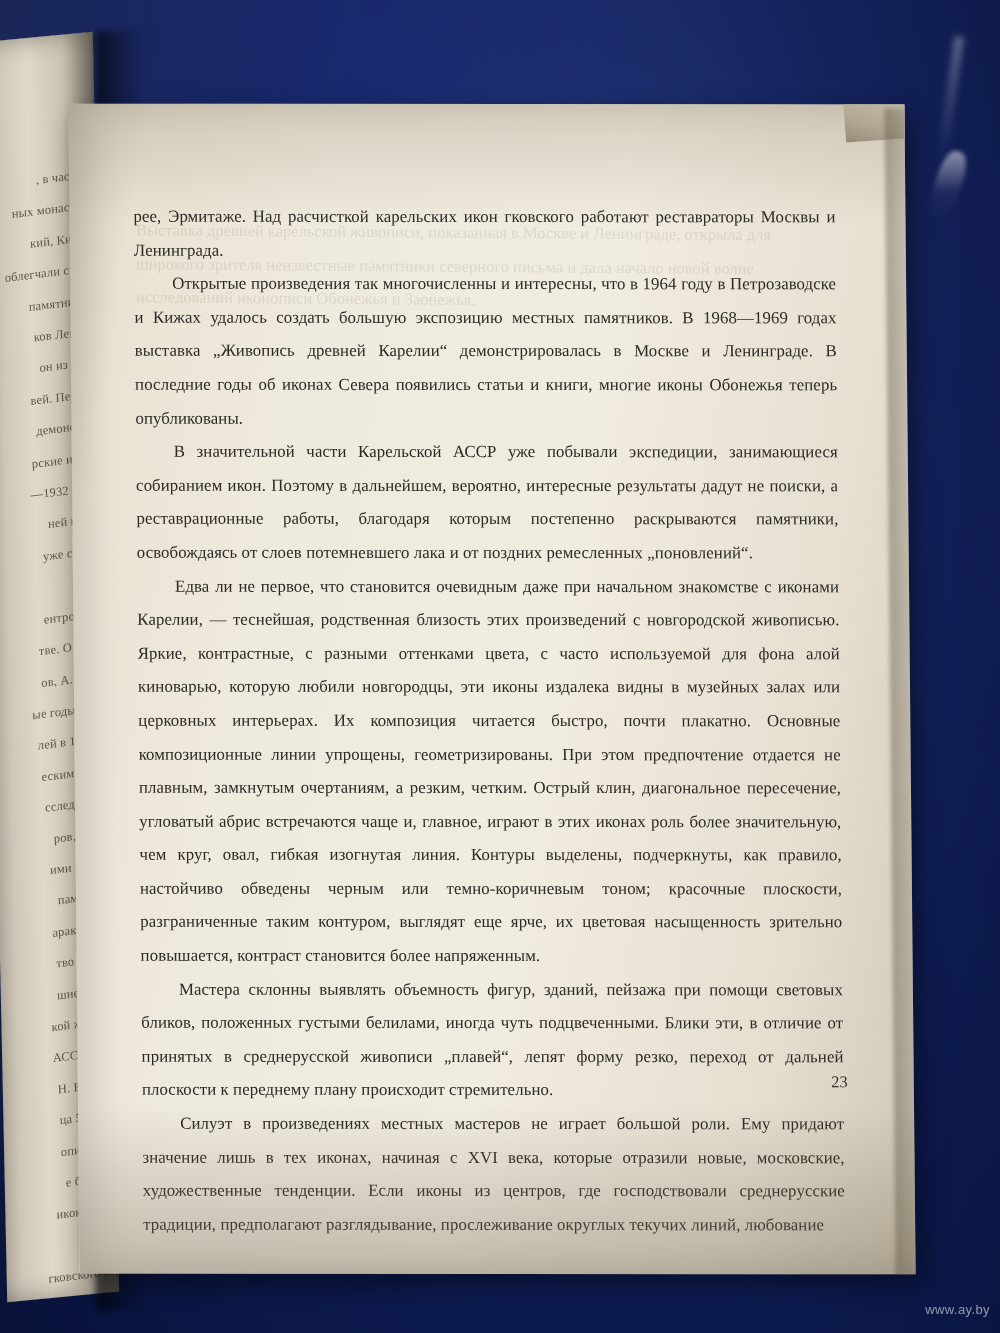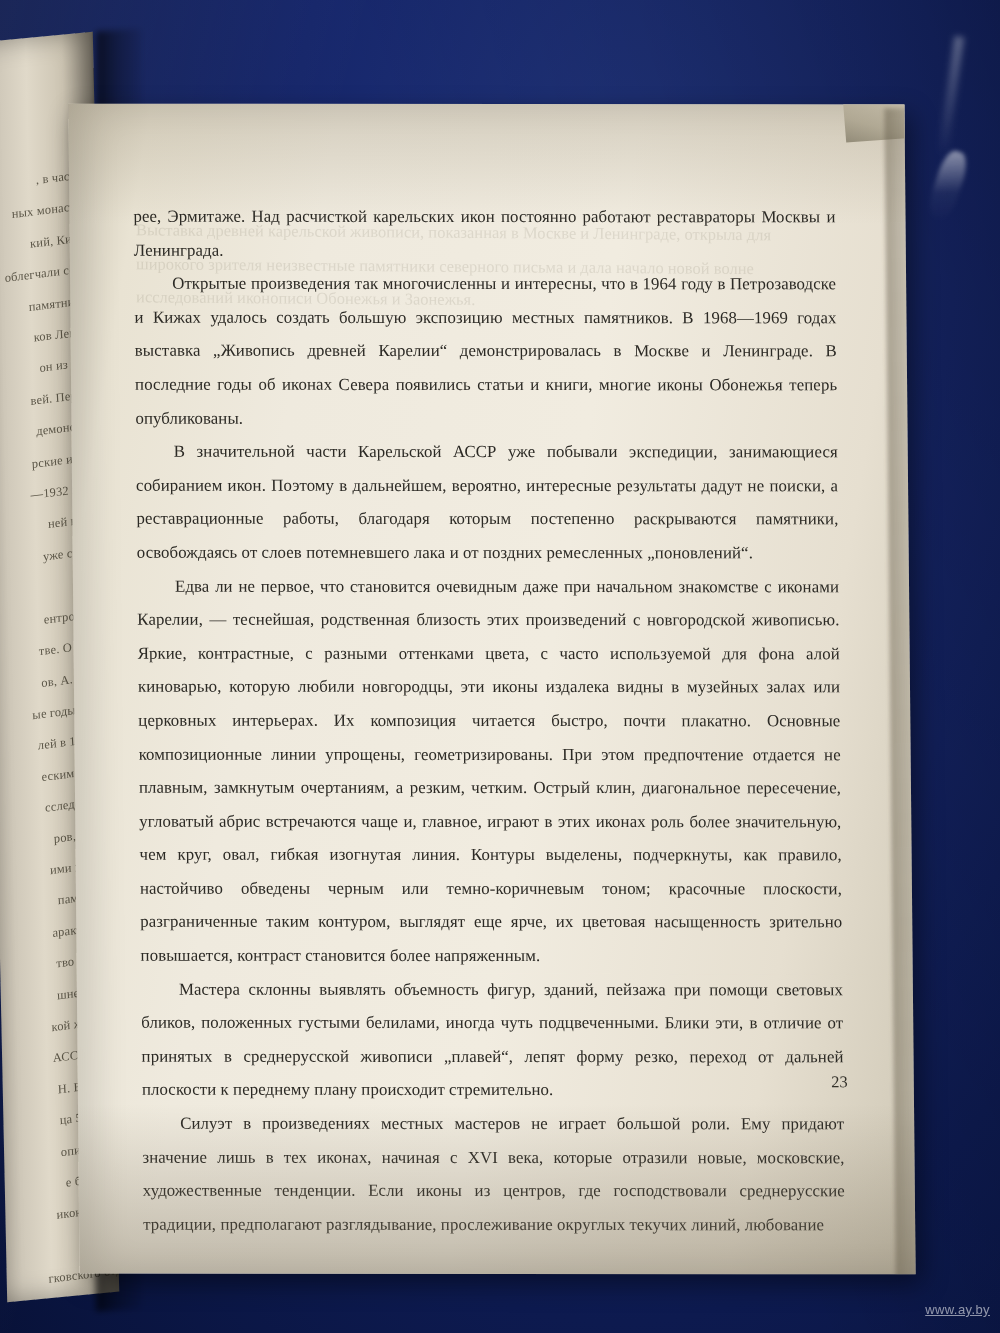--- a/index.html
+++ b/index.html
@@ -186,21 +186,20 @@
     pointer-events: none;
   }
   .watermark {
     position: absolute;
     right: 10px;
     bottom: 16px;
     font-family: "Liberation Sans", sans-serif;
     font-size: 13px;
     color: rgba(255,255,255,0.55);
     letter-spacing: 0.4px;
-    text-decoration: underline;
   }
 </style>
 </head>
 <body>
 
 <div class="scene">
 
   <div class="bg-sheen"></div>
   <div class="bg-glint"></div>
   <div class="bg-glint2"></div>
@@ -247,21 +246,21 @@
   </div>
 
   <div class="gutter"></div>
 
   <div class="right-page">
     <div class="page-corner"></div>
     <div class="page-shade-top"></div>
     <div class="showthrough">Выставка древней карельской живописи, показанная в Москве и Ленинграде, открыла для широкого зрителя неизвестные памятники северного письма и дала начало новой волне исследований иконописи Обонежья и Заонежья.</div>
 
     <div class="text-block">
-      <p class="noindent">рее, Эрмитаже. Над расчисткой карельских икон постоянно работают реставраторы Москвы и Ленинграда.</p>
+      <p class="noindent">рее, Эрмитаже. Над расчисткой карельских икон гковского работают реставраторы Москвы и Ленинграда.</p>
       <p>Открытые произведения так многочисленны и интересны, что в 1964 году в Петрозаводске и Кижах удалось создать большую экспозицию местных памятников. В 1968—1969 годах выставка „Живопись древней Карелии“ демонстрировалась в Москве и Ленинграде. В последние годы об иконах Севера появились статьи и книги, многие иконы Обонежья теперь опубликованы.</p>
       <p>В значительной части Карельской АССР уже побывали экспедиции, занимающиеся собиранием икон. Поэтому в дальнейшем, вероятно, интересные результаты дадут не поиски, а реставрационные работы, благодаря которым постепенно раскрываются памятники, освобождаясь от слоев потемневшего лака и от поздних ремесленных „поновлений“.</p>
       <p>Едва ли не первое, что становится очевидным даже при начальном знакомстве с иконами Карелии, — теснейшая, родственная близость этих произведений с новгородской живописью. Яркие, контрастные, с разными оттенками цвета, с часто используемой для фона алой киноварью, которую любили новгородцы, эти иконы издалека видны в музейных залах или церковных интерьерах. Их композиция читается быстро, почти плакатно. Основные композиционные линии упрощены, геометризированы. При этом предпочтение отдается не плавным, замкнутым очертаниям, а резким, четким. Острый клин, диагональное пересечение, угловатый абрис встречаются чаще и, главное, играют в этих иконах роль более значительную, чем круг, овал, гибкая изогнутая линия. Контуры выделены, подчеркнуты, как правило, настойчиво обведены черным или темно-коричневым тоном; красочные плоскости, разграниченные таким контуром, выглядят еще ярче, их цветовая насыщенность зрительно повышается, контраст становится более напряженным.</p>
       <p>Мастера склонны выявлять объемность фигур, зданий, пейзажа при помощи световых бликов, положенных густыми белилами, иногда чуть подцвеченными. Блики эти, в отличие от принятых в среднерусской живописи „плавей“, лепят форму резко, переход от дальней плоскости к переднему плану происходит стремительно.</p>
       <p>Силуэт в произведениях местных мастеров не играет большой роли. Ему придают значение лишь в тех иконах, начиная с XVI века, которые отразили новые, московские, художественные тенденции. Если иконы из центров, где господствовали среднерусские традиции, предполагают разглядывание, прослеживание округлых текучих линий, любование</p>
     </div>
 
     <div class="page-number">23</div>
 
     <div class="page-shade-bottom"></div>

